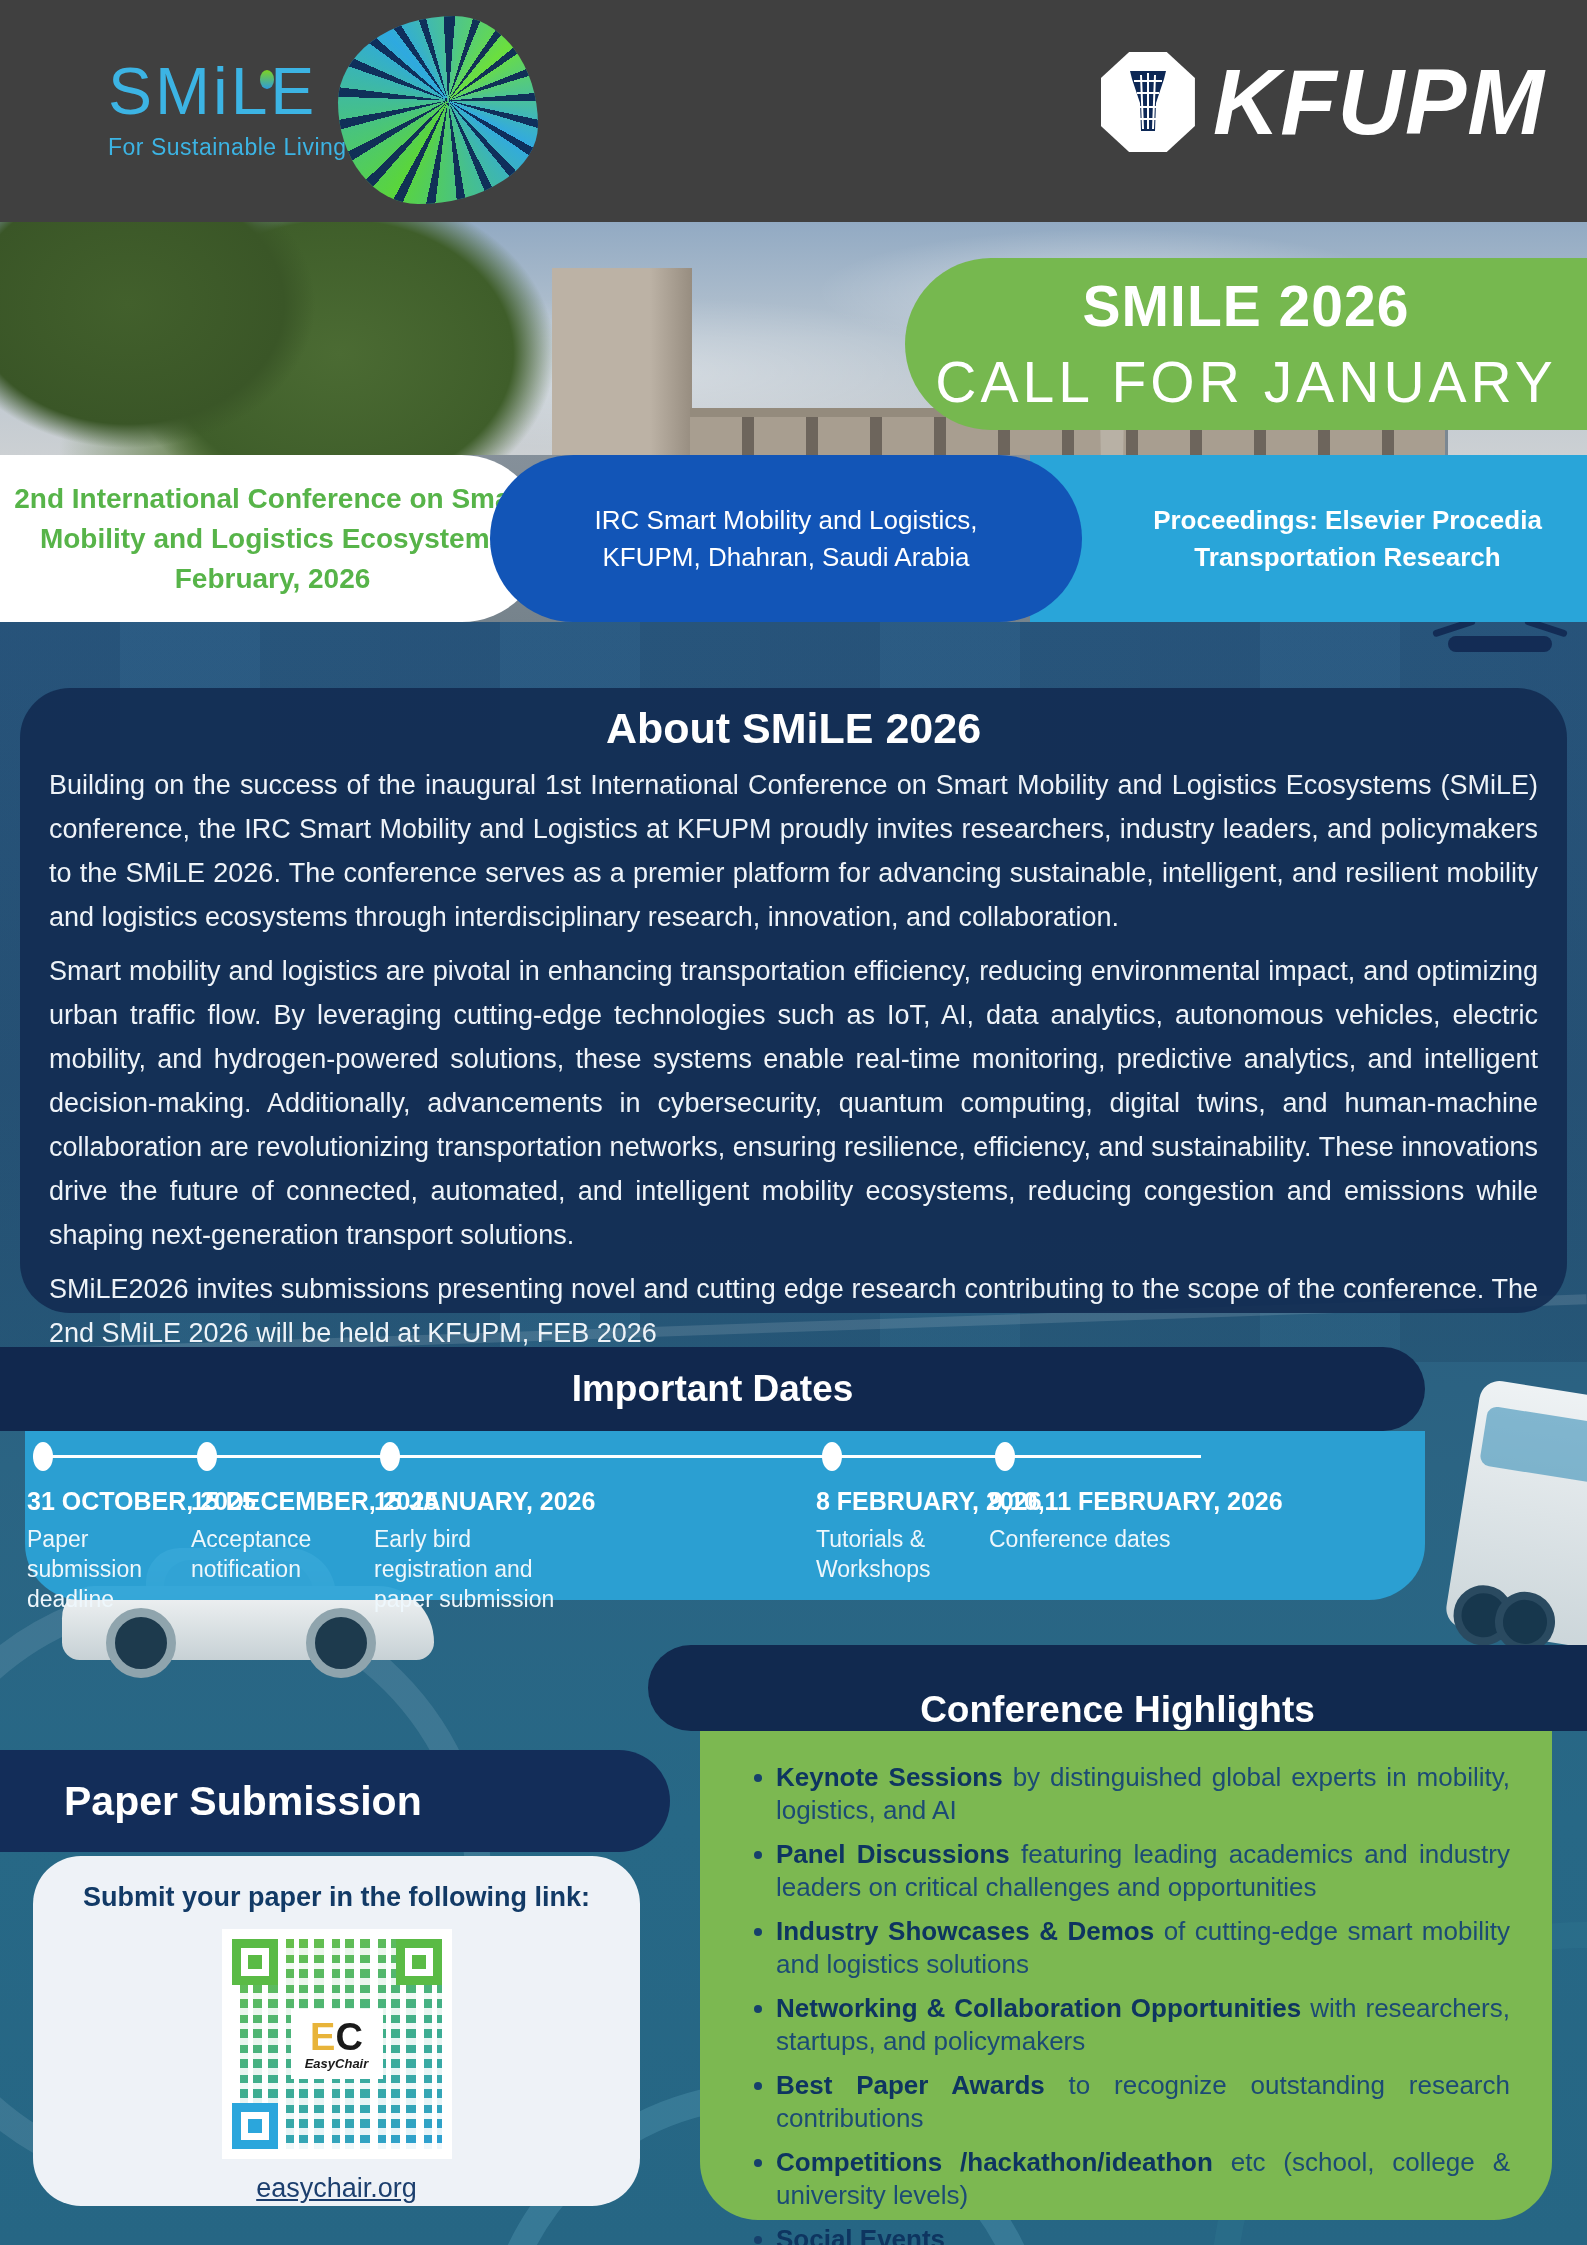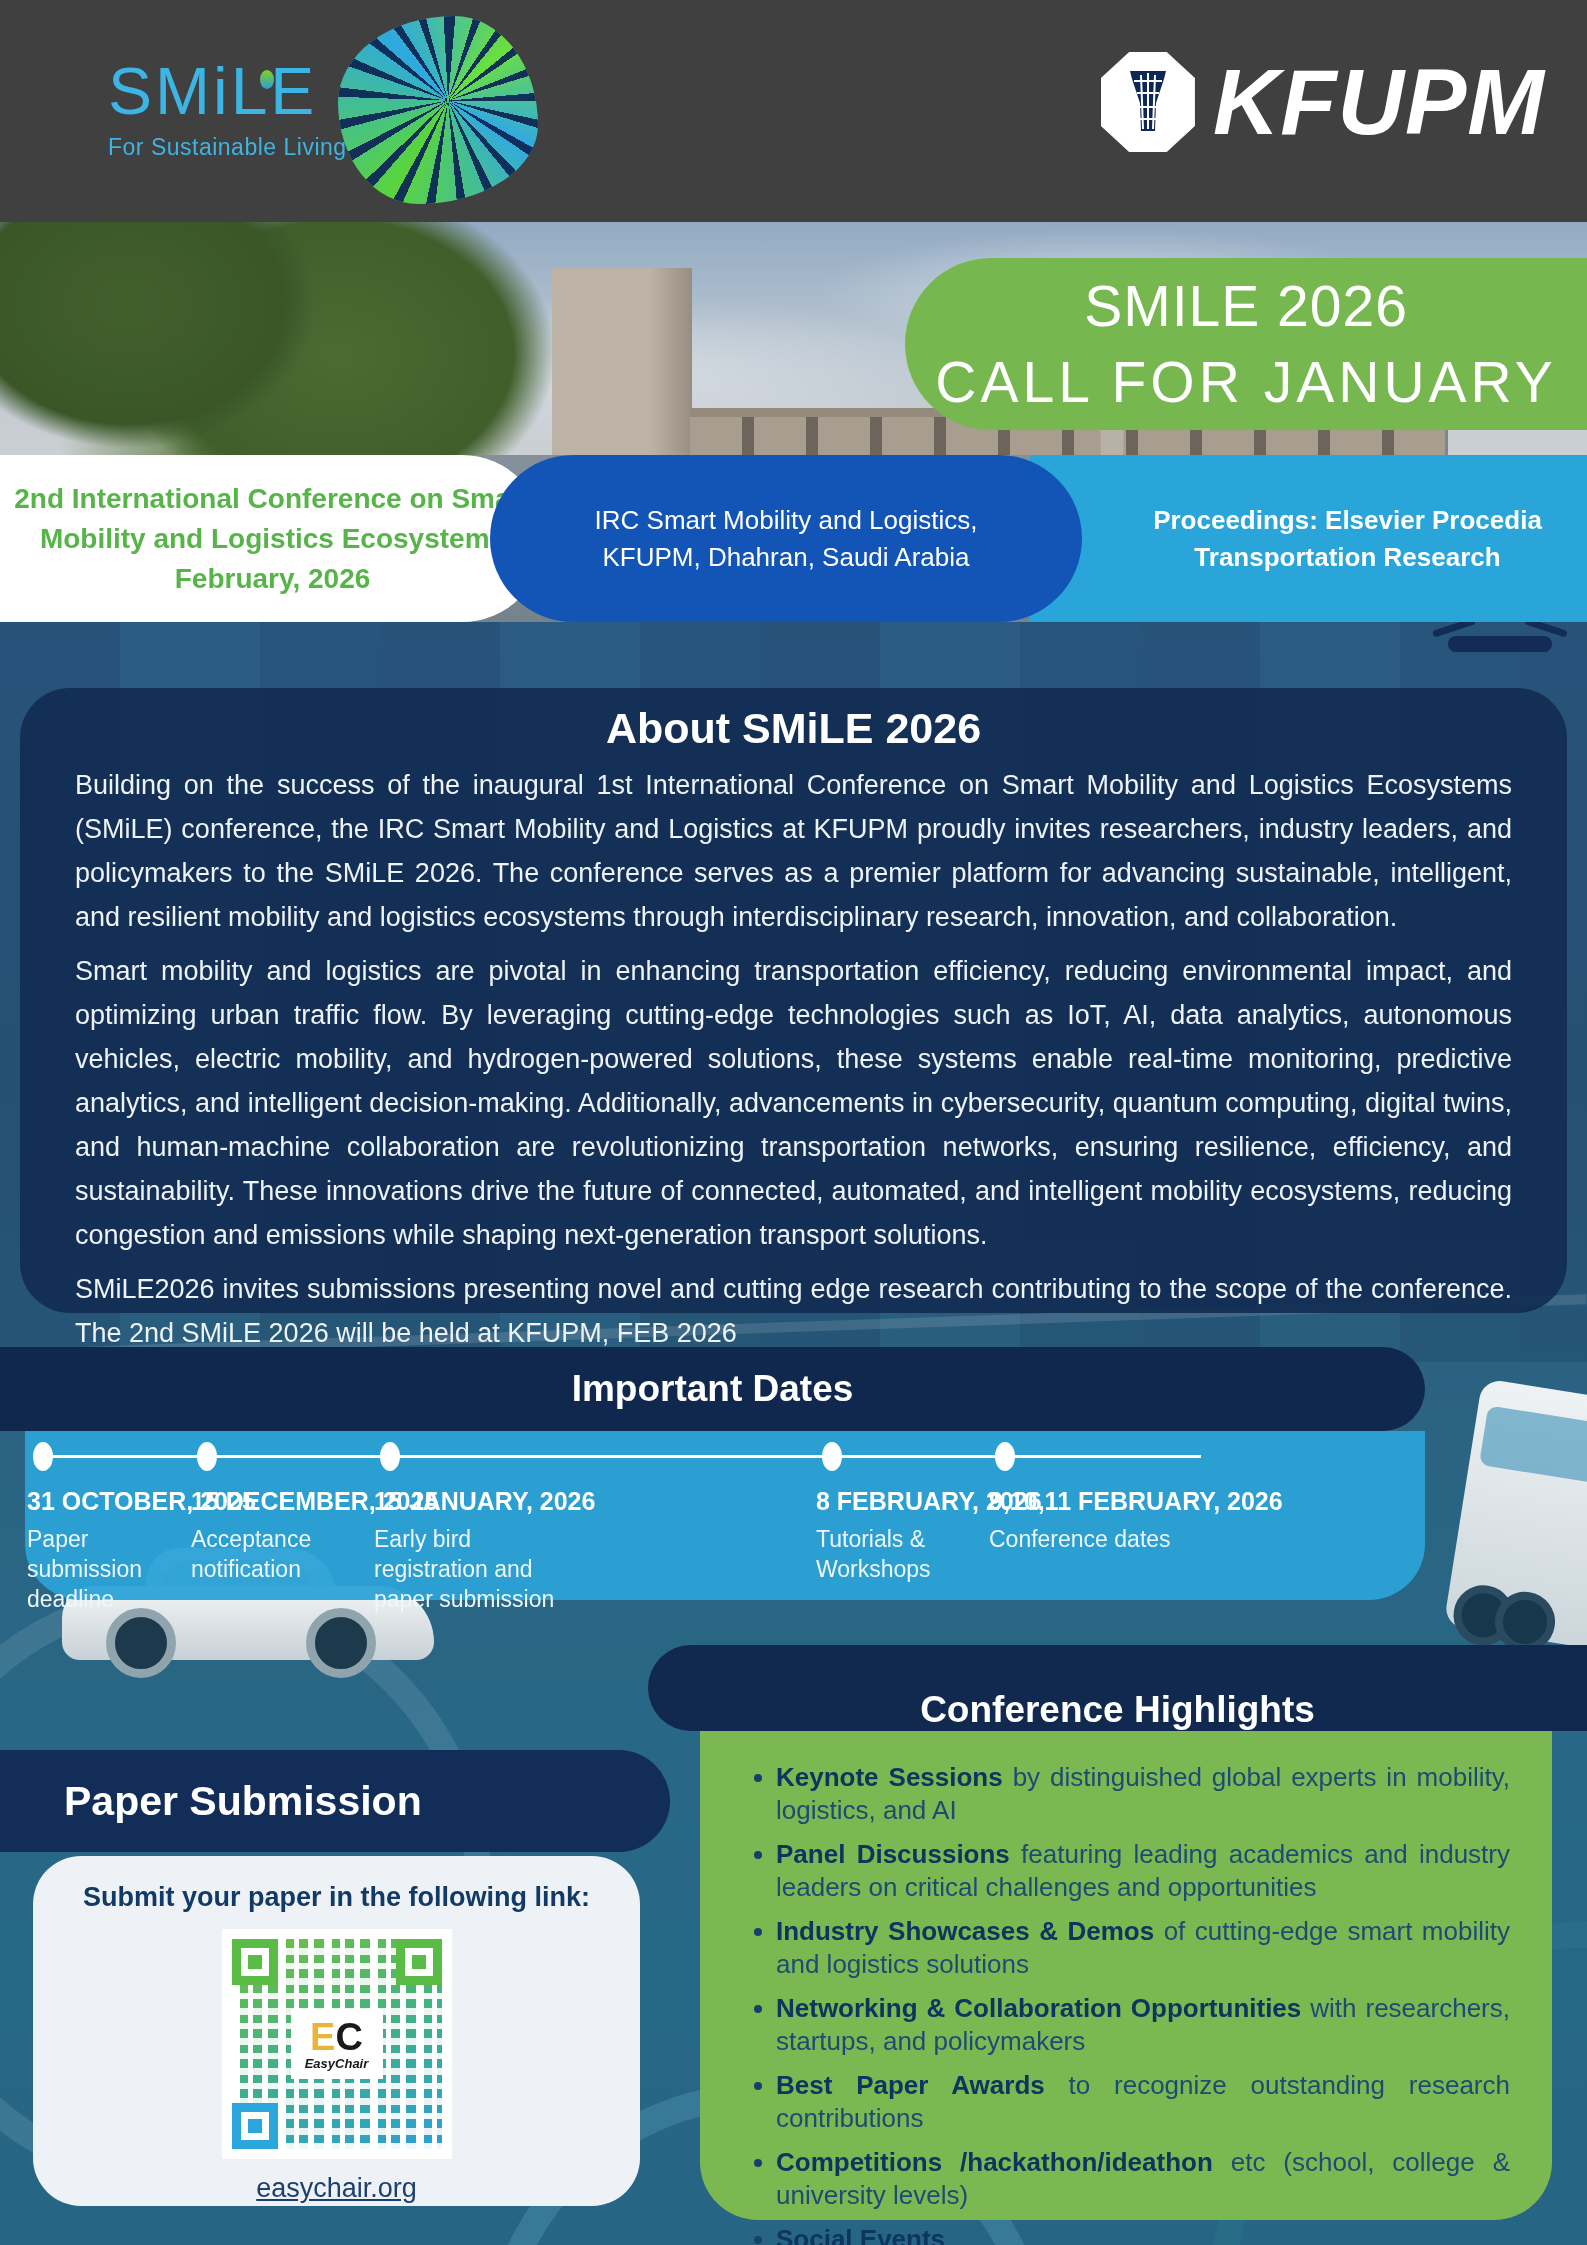--- a/index.html
+++ b/index.html
@@ -39,21 +39,21 @@
      clip-path:polygon(22% 4%,78% 4%,74% 10%,62% 38%,60% 100%,40% 100%,38% 38%,26% 10%);}
   .photo-colonnade{position:absolute;left:690px;top:186px;width:757px;height:47px;
      background:repeating-linear-gradient(90deg,#a89e90 0 52px,#6d655c 52px 64px);border-top:9px solid #948b7d;}
   .photo-antenna{position:absolute;left:1445px;top:116px;width:3px;height:117px;background:#7b8792;}
   .photo-lower{position:absolute;left:0;top:455px;width:1587px;height:167px;z-index:1;
      background:linear-gradient(180deg,#85909a,#76838c);}
 
   
   .banner{position:absolute;left:905px;top:258px;width:682px;height:172px;background:#76b84f;z-index:3;
           border-radius:86px 0 0 86px;display:flex;flex-direction:column;align-items:center;justify-content:center;gap:10px;color:#fff;}
-  .banner-l1{font-size:57px;font-weight:400;letter-spacing:1px;}
+  .banner-l1{font-size:57px;font-weight:700;letter-spacing:1px;}
   .banner-l2{font-size:57px;font-weight:300;letter-spacing:4px;}
 
   
   .pill{position:absolute;top:455px;height:167px;display:flex;flex-direction:column;justify-content:center;
         text-align:center;z-index:3;}
   .pill-white{left:0;width:545px;background:#ffffff;border-radius:0 84px 84px 0;color:#57b449;
         font-size:28px;font-weight:700;line-height:40px;}
   .pill-sky{left:1030px;width:557px;background:#29a5d9;border-radius:0;color:#fff;
         font-size:26px;font-weight:700;line-height:37px;padding-left:78px;width:479px;z-index:2;}
   .pill-royal{left:490px;width:592px;background:#1255b7;border-radius:84px;color:#fff;
@@ -82,21 +82,21 @@
   .car-wheel{position:absolute;bottom:0;width:52px;height:52px;border-radius:50%;background:#1d3a4d;border:9px solid #8fa4ad;}
   .car-wheel.w1{left:44px;} .car-wheel.w2{right:58px;}
   .swirl{position:absolute;border-radius:50%;border:26px solid rgba(190,220,235,.14);}
   .swirl.s1{left:-120px;top:960px;width:560px;height:560px;}
   .swirl.s2{left:480px;top:1460px;width:520px;height:520px;border-color:rgba(120,190,215,.22);}
   .swirl.s3{left:1210px;top:1300px;width:700px;height:700px;border-color:rgba(46,116,142,.45);}
   .roadline{position:absolute;left:0;top:700px;width:100%;height:10px;background:rgba(255,255,255,.12);transform:rotate(-2deg);}
 
   
   .about{position:absolute;left:20px;top:688px;width:1547px;height:625px;background:rgba(18,44,82,.92);
-         border-radius:50px;z-index:5;color:#eef3f8;padding:0 55px;box-sizing:border-box;}
+         border-radius:50px;z-index:5;color:#eef3f8;padding:0 29px;box-sizing:border-box;}
   .about-title{margin-top:16px;text-align:center;font-size:43px;font-weight:800;color:#fff;}
   .about p{margin:10px 0 0 0;font-size:27px;line-height:44px;text-align:justify;}
 
   
   .dates-band{position:absolute;left:0;top:1347px;width:1425px;height:84px;background:#11284e;z-index:5;
         border-radius:0 44px 44px 0;display:flex;align-items:center;justify-content:center;}
   .dates-title{color:#fff;font-size:37px;font-weight:800;}
   .timeline{position:absolute;left:25px;top:1431px;width:1400px;height:169px;background:rgba(43,162,214,.95);
         border-radius:0 0 56px 56px;z-index:5;}
   .tl-line{position:absolute;left:16px;top:24px;width:1160px;height:3px;background:#fff;}

